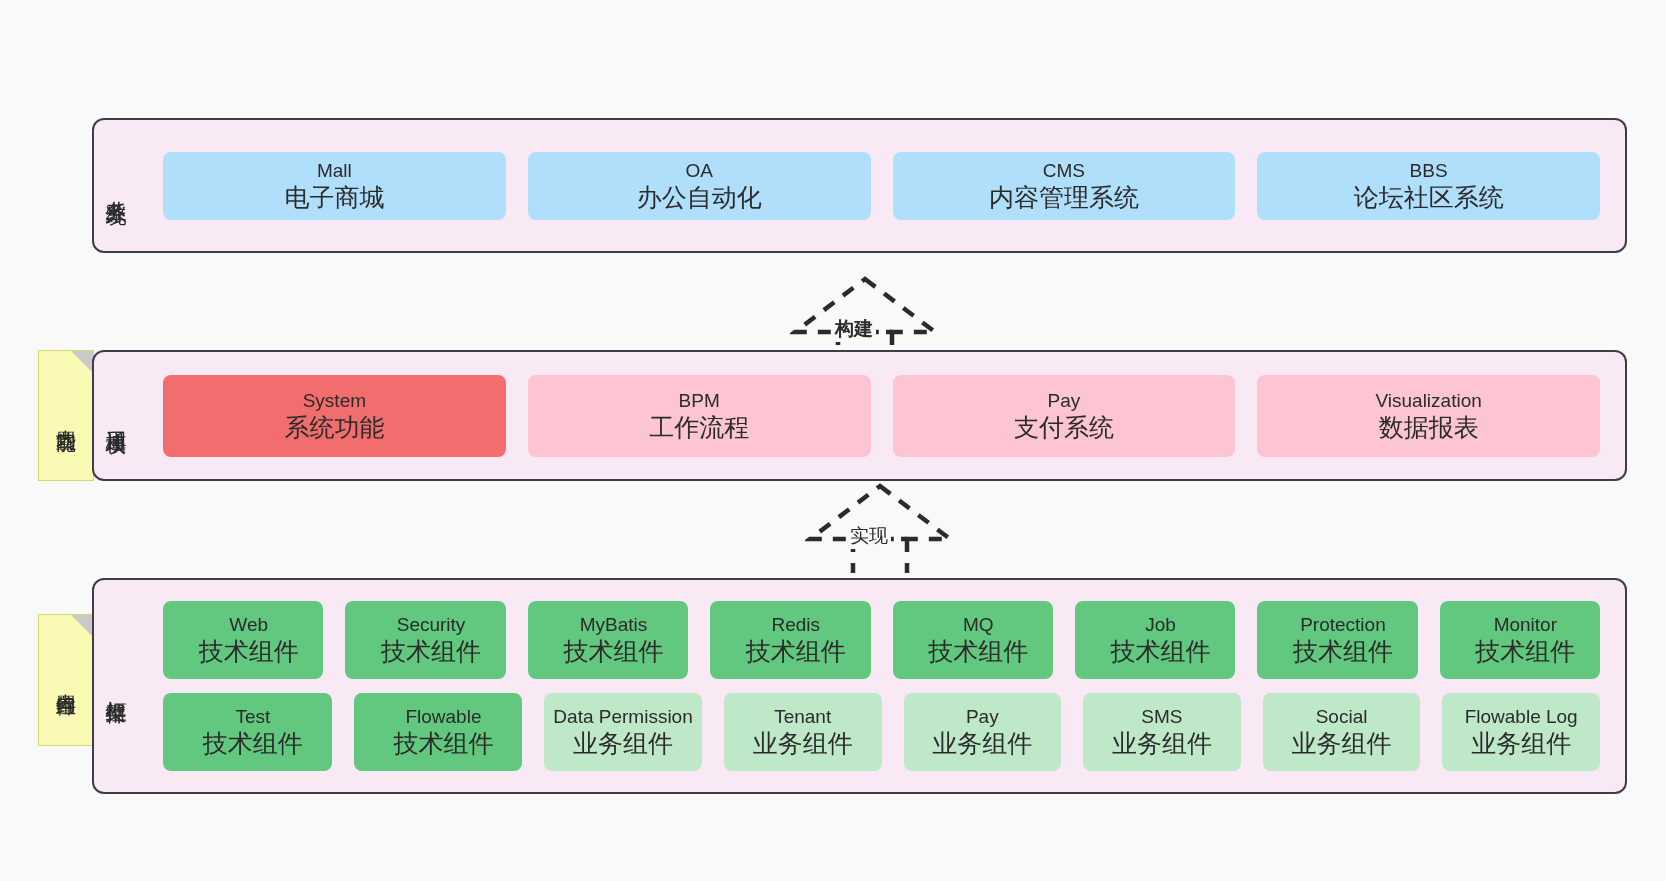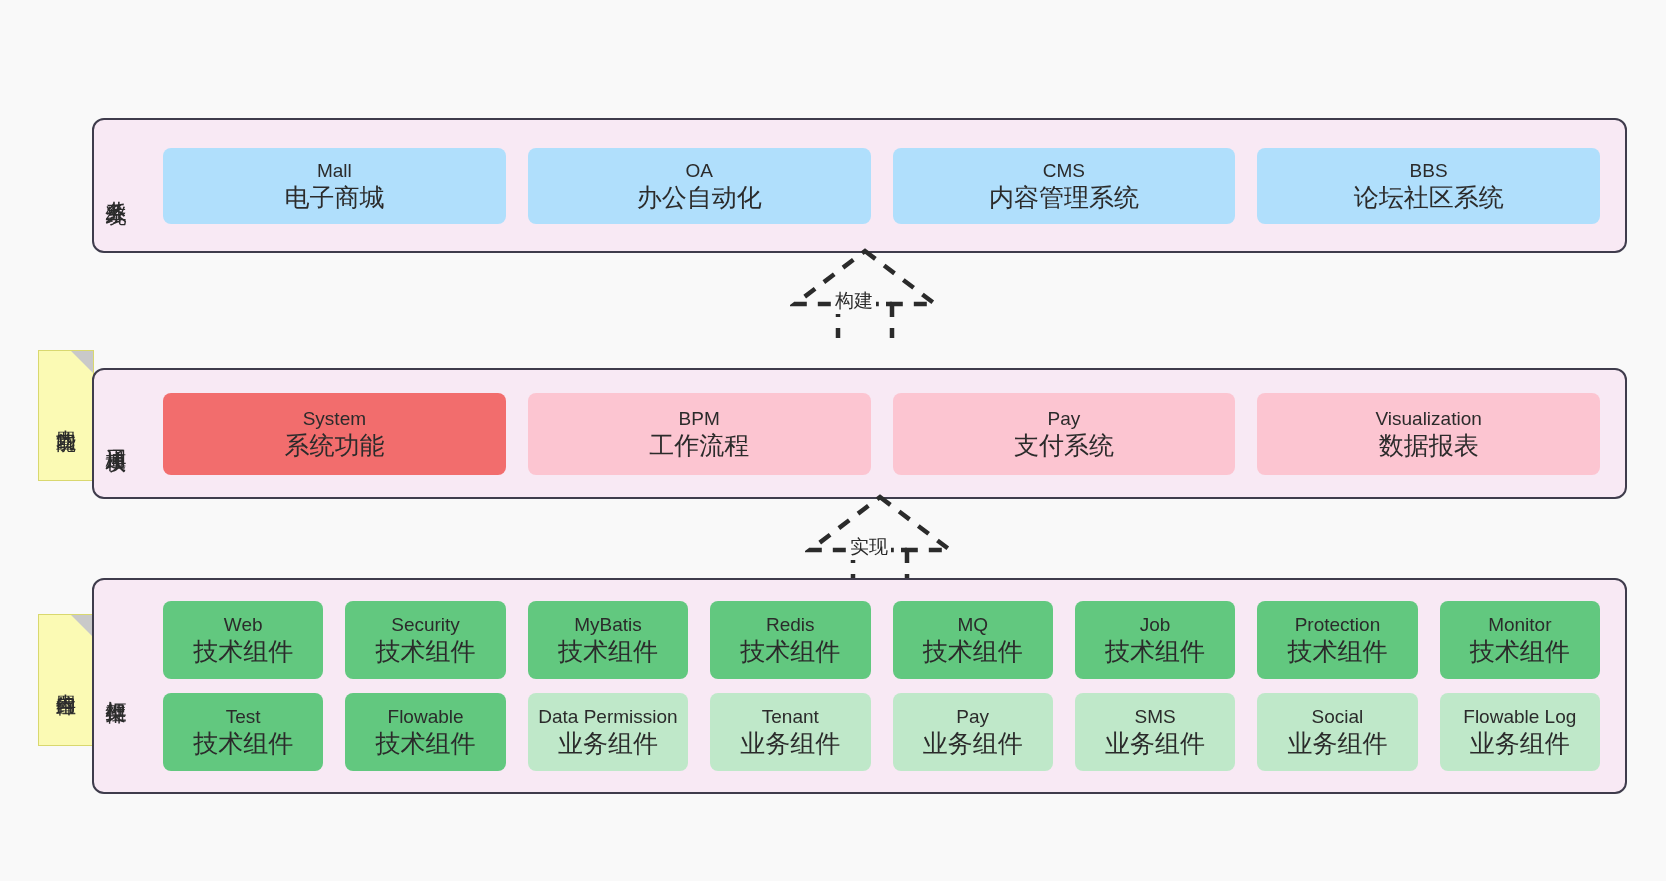--- a/index.html
+++ b/index.html
@@ -72,28 +72,28 @@
     align-items: center;
     justify-content: center;
     text-align: center;
     color: #2b2b2b;
     padding: 6px 4px;
     line-height: 1.22;
   }
   .card .card-en { font-size: 19px; }
   .card .card-cn { font-size: 25px; }
 
-  .row-sys .card { height: 76px; }
+  .row-sys .card { height: 68px; }
   .row-mod .card { height: 82px; }
   .row-fw  .card { height: 78px; }
 
   .c-blue        { background: #b0dffc; }
   .c-red         { background: #f26d6d; }
   .c-pink        { background: #fcc5d1; }
-  .c-green       { background: #62c87f; }
+  .c-green       { background: #62c87f; padding-left: 15px; }
   .c-green-light { background: #bfe8c9; }
 
   
   .note {
     position: absolute;
     width: 56px;
     background: #fbfab4;
     border: 1px solid #d9d86f;
     display: flex;
     align-items: center;
@@ -152,36 +152,36 @@
         </div>
         <div class="card c-blue">
           <span class="card-en">BBS</span>
           <span class="card-cn">论坛社区系统</span>
         </div>
 
       </div>
     </div>
   </div>
 
-  <div class="arrow-group" id="arrow-build-group" style="left:790px; top:246px; width:150px; height:92px;">
+  <div class="arrow-group" id="arrow-build-group" style="left:790px; top:274px; width:150px; height:92px;font-weight:bold;">
     <svg width="150" height="92" viewBox="0 0 150 92" aria-hidden="true">
 
       <polygon points="75,5 145,58 5,58" fill="none" stroke="#2b2b2b" stroke-width="4.5" stroke-dasharray="13 11" stroke-linejoin="miter"></polygon>
 
       <path d="M 48,58 L 48,92 M 102,58 L 102,92" fill="none" stroke="#2b2b2b" stroke-width="4.5" stroke-dasharray="13 11"></path>
       <path d="M 48,58 L 102,58" fill="none" stroke="#2b2b2b" stroke-width="4.5" stroke-dasharray="13 11"></path>
     </svg>
     <span class="arrow-label" style="left:42px; top:42px;">构建</span>
   </div>
 
   <div class="note" id="note-common-module" style="left:38px; top:350px; height:131px;">
     <span>内置功能</span>
   </div>
 
-  <div class="layer" id="layer-common-module" style="left:92px; top:368px; width:1535px; height:131px;">
+  <div class="layer" id="layer-common-module" style="left:92px; top:350px; width:1535px; height:131px;">
     <div class="layer-title">通用模块</div>
     <div class="layer-body">
       <div class="card-row row-mod">
 
         <div class="card c-red">
           <span class="card-en">System</span>
           <span class="card-cn">系统功能</span>
         </div>
         <div class="card c-pink">
           <span class="card-en">BPM</span>
@@ -193,21 +193,21 @@
         </div>
         <div class="card c-pink">
           <span class="card-en">Visualization</span>
           <span class="card-cn">数据报表</span>
         </div>
 
       </div>
     </div>
   </div>
 
-  <div class="arrow-group" id="arrow-implement-group" style="left:805px; top:492px; width:150px; height:92px;">
+  <div class="arrow-group" id="arrow-implement-group" style="left:805px; top:481px; width:150px; height:92px;">
     <svg width="150" height="92" viewBox="0 0 150 92" aria-hidden="true">
       <polygon points="75,5 145,58 5,58" fill="none" stroke="#2b2b2b" stroke-width="4.5" stroke-dasharray="13 11" stroke-linejoin="miter"></polygon>
       <path d="M 48,58 L 48,92 M 102,58 L 102,92" fill="none" stroke="#2b2b2b" stroke-width="4.5" stroke-dasharray="13 11"></path>
       <path d="M 48,58 L 102,58" fill="none" stroke="#2b2b2b" stroke-width="4.5" stroke-dasharray="13 11"></path>
     </svg>
     <span class="arrow-label" style="left:42px; top:42px;">实现</span>
   </div>
 
   <div class="note" id="note-framework" style="left:38px; top:614px; height:132px;">
     <span>内置组件</span>

